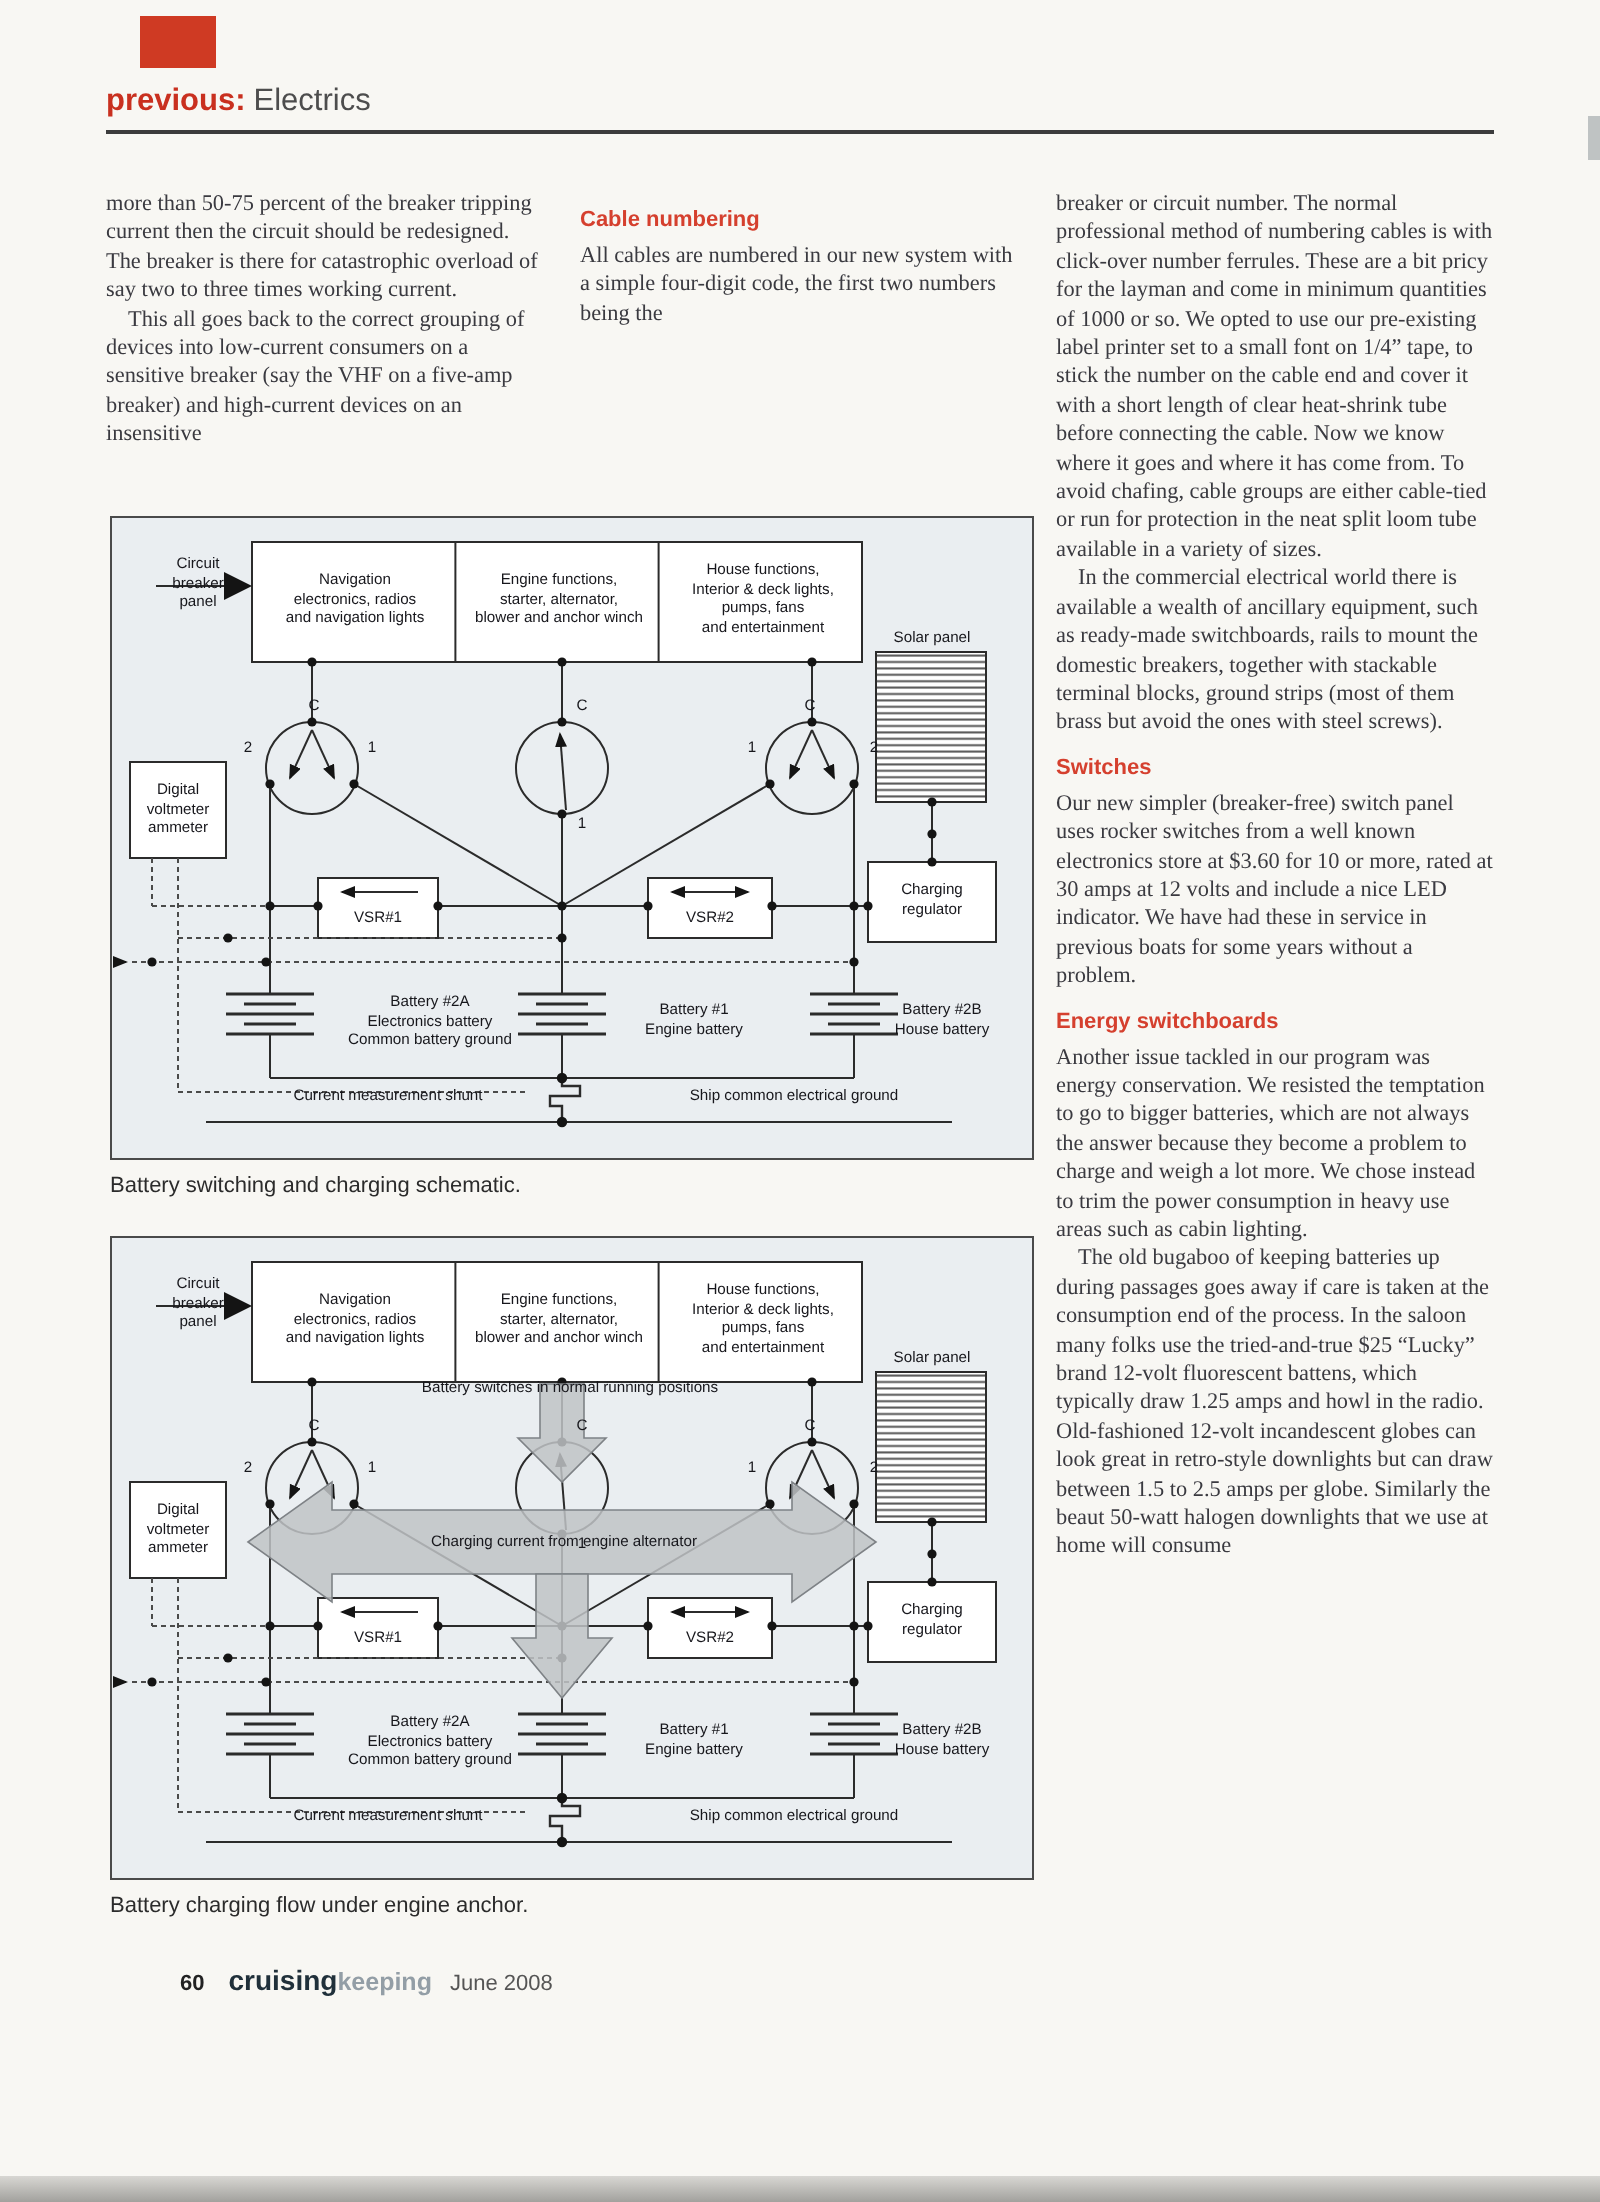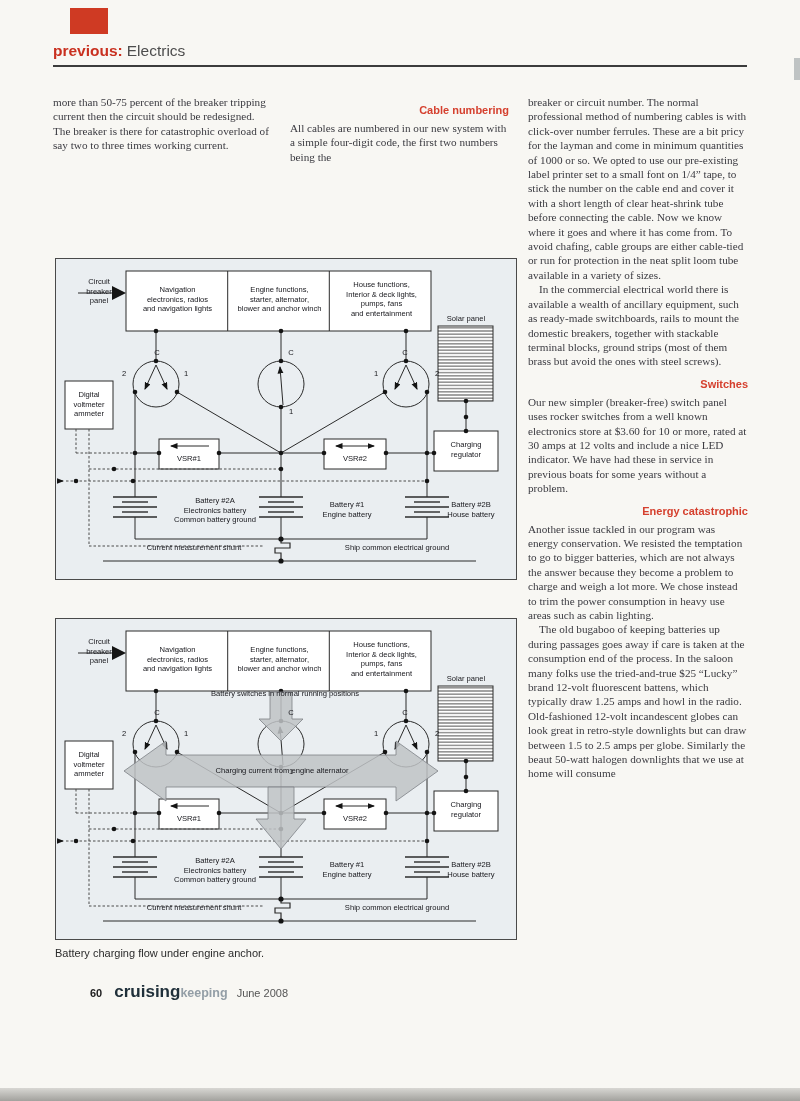--- a/index.html
+++ b/index.html
@@ -9,33 +9,33 @@
   .red-tab{position:absolute;left:70px;top:8px;width:38px;height:26px;background:#cf3a23;}
   .hdr{position:absolute;left:53px;top:42px;font-family:"Liberation Sans",sans-serif;font-size:15.5px;}
   .hdr .kick{font-weight:bold;color:#c9301f;}
   .hdr .sec{color:#4d4d4d;margin-left:4px;}
   .hdr-rule{position:absolute;left:53px;top:65px;width:694px;height:2px;background:#3c3c3c;}
   
   .col{position:absolute;top:95px;width:219px;font-size:11.2px;line-height:14.4px;color:#3a3a40;}
   .col p{margin:0;}
   .col p.ind{text-indent:11px;}
   .subhead{font-family:"Liberation Sans",sans-serif;font-weight:bold;color:#d5402e;
-           font-size:11px;line-height:13px;margin:9px 0 4px 0;text-align:right;}
+           font-size:11px;line-height:13px;margin:9px 0 4px 0;}
   
   .fig{position:absolute;left:55px;width:512px;}
   .dbox{position:relative;width:460px;height:320px;background:#eaeef1;border:1px solid #4a4a4a;}
   .dbox svg{position:absolute;left:0;top:0;}
   .cap{margin:7px 0 0 0;font-family:"Liberation Sans",sans-serif;font-size:11px;color:#2b2b2b;}
   .lb{position:absolute;font-family:"Liberation Sans",sans-serif;font-size:7.6px;line-height:9.6px;
       color:#17171c;text-align:center;white-space:pre-line;}
   
   .foot{position:absolute;left:50px;top:982px;font-family:"Liberation Sans",sans-serif;
         display:flex;align-items:baseline;}
   .foot .pg{font-weight:bold;font-size:11px;color:#222;margin-left:40px;}
-  .foot .brand-b{font-weight:bold;font-size:17px;color:#20303a;margin-left:12px;}
+  .foot .brand-b{font-weight:bold;font-size:14px;color:#20303a;margin-left:12px;}
   .foot .brand-l{font-weight:bold;font-size:12.5px;color:#939ea6;}
   .foot .issue{font-size:11px;color:#555;margin-left:9px;}
   .bottom-band{position:absolute;left:0;bottom:0;width:800px;height:13px;
                background:linear-gradient(#d8d7d3,#a2a19d);}
   .edge-mark{position:absolute;right:0;top:58px;width:6px;height:22px;background:#9aa0a4;opacity:.6;}
 </style>
 </head>
 <body>
 
 <svg width="0" height="0" style="position:absolute">
@@ -178,31 +178,32 @@
   <div class="red-tab"></div>
   <div class="edge-mark"></div>
 
   <div class="hdr">
     <span class="kick">previous:</span><span class="sec">Electrics</span>
   </div>
   <div class="hdr-rule"></div>
 
   <div class="col" style="left:53px">
     <p>more than 50-75 percent of the breaker tripping current then the circuit should be redesigned. The breaker is there for catastrophic overload of say two to three times working current.</p>
+    <p class="ind">This all goes back to the correct grouping of devices into low-current consumers on a sensitive breaker (say the VHF on a five-amp breaker) and high-current devices on an insensitive</p>
   </div>
   <div class="col" style="left:290px">
     <h3 class="subhead">Cable numbering</h3>
     <p>All cables are numbered in our new system with a simple four-digit code, the first two numbers being the</p>
   </div>
   <div class="col" style="left:528px;width:220px">
     <p>breaker or circuit number. The normal professional method of numbering cables is with click-over number ferrules. These are a bit pricy for the layman and come in minimum quantities of 1000 or so. We opted to use our pre-existing label printer set to a small font on 1/4” tape, to stick the number on the cable end and cover it with a short length of clear heat-shrink tube before connecting the cable. Now we know where it goes and where it has come from. To avoid chafing, cable groups are either cable-tied or run for protection in the neat split loom tube available in a variety of sizes.</p>
     <p class="ind">In the commercial electrical world there is available a wealth of ancillary equipment, such as ready-made switchboards, rails to mount the domestic breakers, together with stackable terminal blocks, ground strips (most of them brass but avoid the ones with steel screws).</p>
     <h3 class="subhead">Switches</h3>
     <p>Our new simpler (breaker-free) switch panel uses rocker switches from a well known electronics store at $3.60 for 10 or more, rated at 30 amps at 12 volts and include a nice LED indicator. We have had these in service in previous boats for some years without a problem.</p>
-    <h3 class="subhead">Energy catastrophic</h3>
+    <h3 class="subhead">Energy switchboards</h3>
     <p>Another issue tackled in our program was energy conservation. We resisted the temptation to go to bigger batteries, which are not always the answer because they become a problem to charge and weigh a lot more. We chose instead to trim the power consumption in heavy use areas such as cabin lighting.</p>
     <p class="ind">The old bugaboo of keeping batteries up during passages goes away if care is taken at the consumption end of the process. In the saloon many folks use the tried-and-true $25 “Lucky” brand 12-volt fluorescent battens, which typically draw 1.25 amps and howl in the radio. Old-fashioned 12-volt incandescent globes can look great in retro-style downlights but can draw between 1.5 to 2.5 amps per globe. Similarly the beaut 50-watt halogen downlights that we use at home will consume</p>
   </div>
 
   <figure class="fig" style="top:258px;margin:0">
     <div class="dbox">
       <svg width="460" height="320" viewBox="0 0 460 320">
         <use href="#schemBase"></use>
       </svg>
       <div class="lb" style="left:18px;top:18px;width:50px">Circuit
@@ -237,20 +238,21 @@
       <div class="lb" style="left:101px;top:237px;width:116px">Battery #2A
 Electronics battery
 Common battery ground</div>
       <div class="lb" style="left:249px;top:241px;width:84px">Battery #1
 Engine battery</div>
       <div class="lb" style="left:382px;top:241px;width:66px">Battery #2B
 House battery</div>
       <div class="lb" style="left:63px;top:284px;width:150px">Current measurement shunt</div>
       <div class="lb" style="left:262px;top:284px;width:158px">Ship common electrical ground</div>
     </div>
+    <figcaption class="cap">Battery switching and charging schematic.</figcaption>
   </figure>
 
   <figure class="fig" style="top:618px;margin:0">
     <div class="dbox">
       <svg width="460" height="320" viewBox="0 0 460 320">
         <use href="#schemBase"></use>
         <use href="#grayFlow"></use>
       </svg>
       <div class="lb" style="left:18px;top:18px;width:50px">Circuit
 breaker

